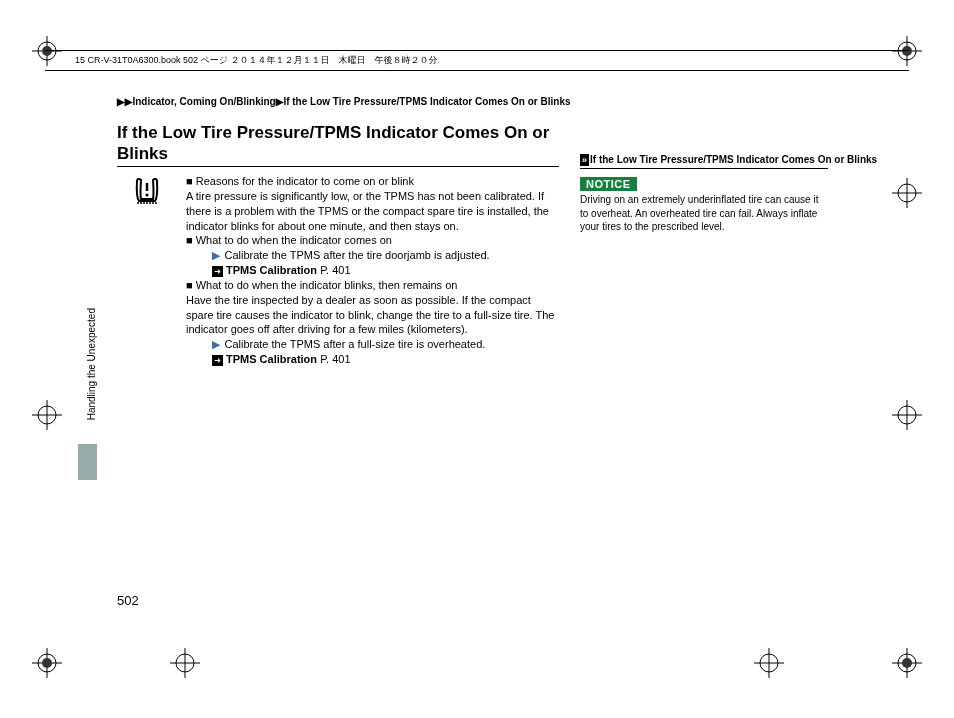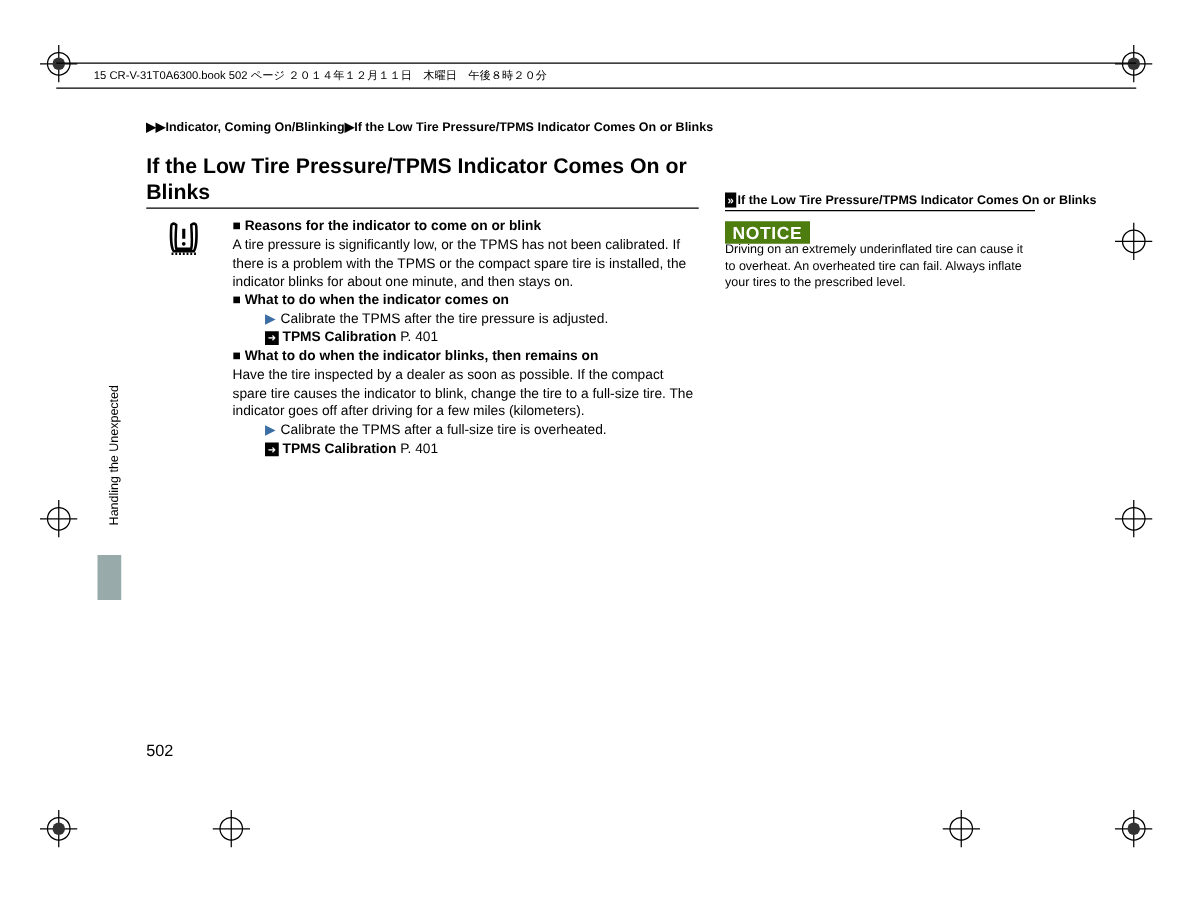--- a/index.html
+++ b/index.html
@@ -63,21 +63,21 @@
   }
   .content {
     position: absolute;
     left: 186px;
     top: 174px;
     width: 373px;
     font-size: 11px;
     line-height: 1.35;
   }
   .content .h3 {
-    font-weight: bold;
+    font-weight: normal;
   }
   .content .sq::before {
     content: "■ ";
   }
   .content .indent {
     margin-left: 26px;
   }
   .content .tri::before {
     content: "▶";
     color: #3b6ea5;
@@ -123,23 +123,23 @@
     color:#fff;
     padding:0 2px;
     font-size:9px;
     margin-right:1px;
     line-height:12px;
   }
   .notice-box {
     position: absolute;
     left: 580px;
     top: 177px;
-    background: #4d7c0f;
+    background: #15803d;
     color: #fff;
-    font-size: 14px;
+    font-size: 11px;
     font-weight: bold;
     padding: 1px 6px;
     letter-spacing: 0.5px;
   }
   .notice-text {
     position: absolute;
     left: 580px;
     top: 193px;
     width: 248px;
     font-size: 10px;
@@ -254,21 +254,21 @@
     <line x1="16" y1="6" x2="16" y2="14" stroke="#000" stroke-width="2.5"></line>
     <circle cx="16" cy="18" r="1.5" fill="#000"></circle>
     <path d="M7 25 L7 27 M10 25 L10 27 M13 25 L13 27 M16 25 L16 27 M19 25 L19 27 M22 25 L22 27 M25 25 L25 27" stroke="#000" stroke-width="1.5"></path>
   </svg>
 </div>
 
 <div class="content">
   <div class="h3 sq">Reasons for the indicator to come on or blink</div>
   <div>A tire pressure is significantly low, or the TPMS has not been calibrated. If there is a problem with the TPMS or the compact spare tire is installed, the indicator blinks for about one minute, and then stays on.</div>
   <div class="h3 sq">What to do when the indicator comes on</div>
-  <div class="indent tri">Calibrate the TPMS after the tire pressure is adjusted.</div>
+  <div class="indent tri">Calibrate the TPMS after the tire doorjamb is adjusted.</div>
   <div class="indent">
     <span class="ref-icon">➜</span><span class="ref">TPMS Calibration</span> <span>P. 401</span>
   </div>
   <div class="h3 sq">What to do when the indicator blinks, then remains on</div>
   <div>Have the tire inspected by a dealer as soon as possible. If the compact spare tire causes the indicator to blink, change the tire to a full-size tire. The indicator goes off after driving for a few miles (kilometers).</div>
   <div class="indent tri">Calibrate the TPMS after a full-size tire is overheated.</div>
   <div class="indent">
     <span class="ref-icon">➜</span><span class="ref">TPMS Calibration</span> <span>P. 401</span>
   </div>
 </div>

